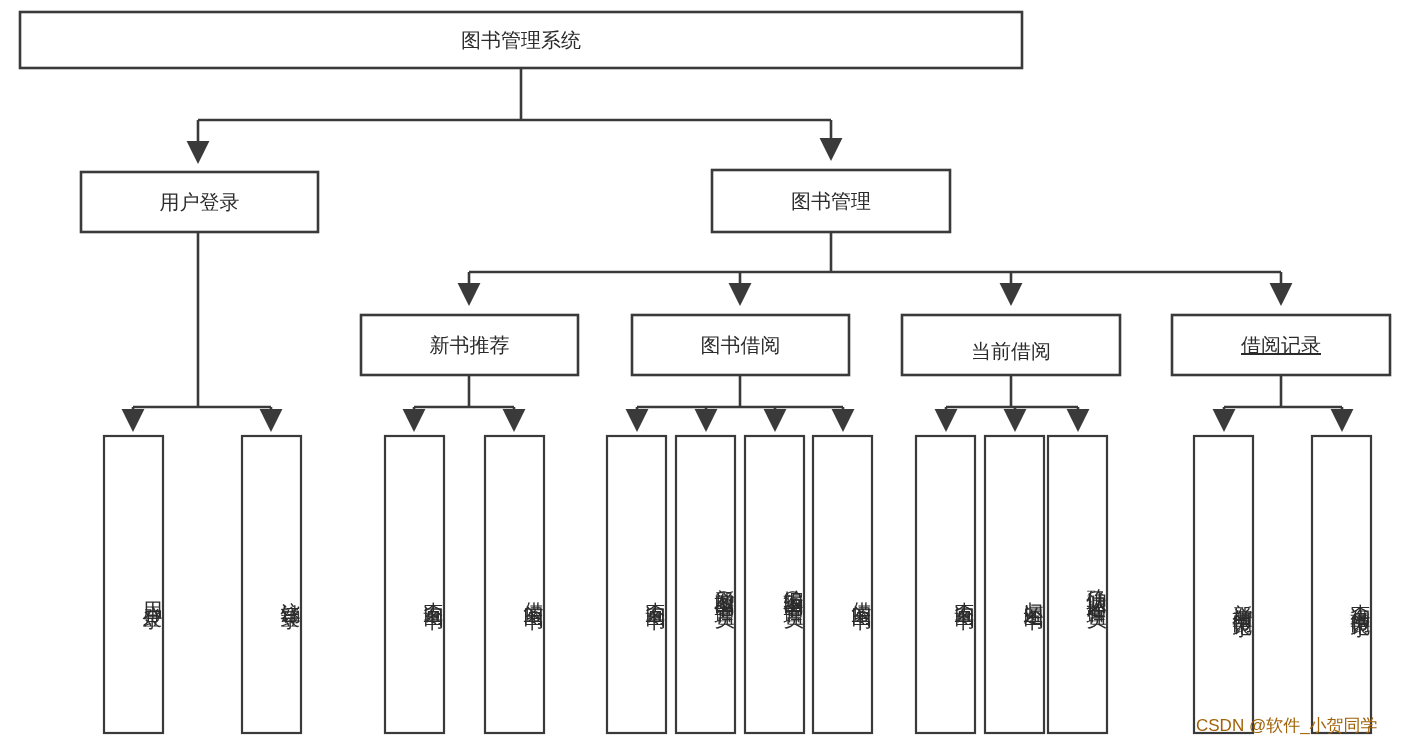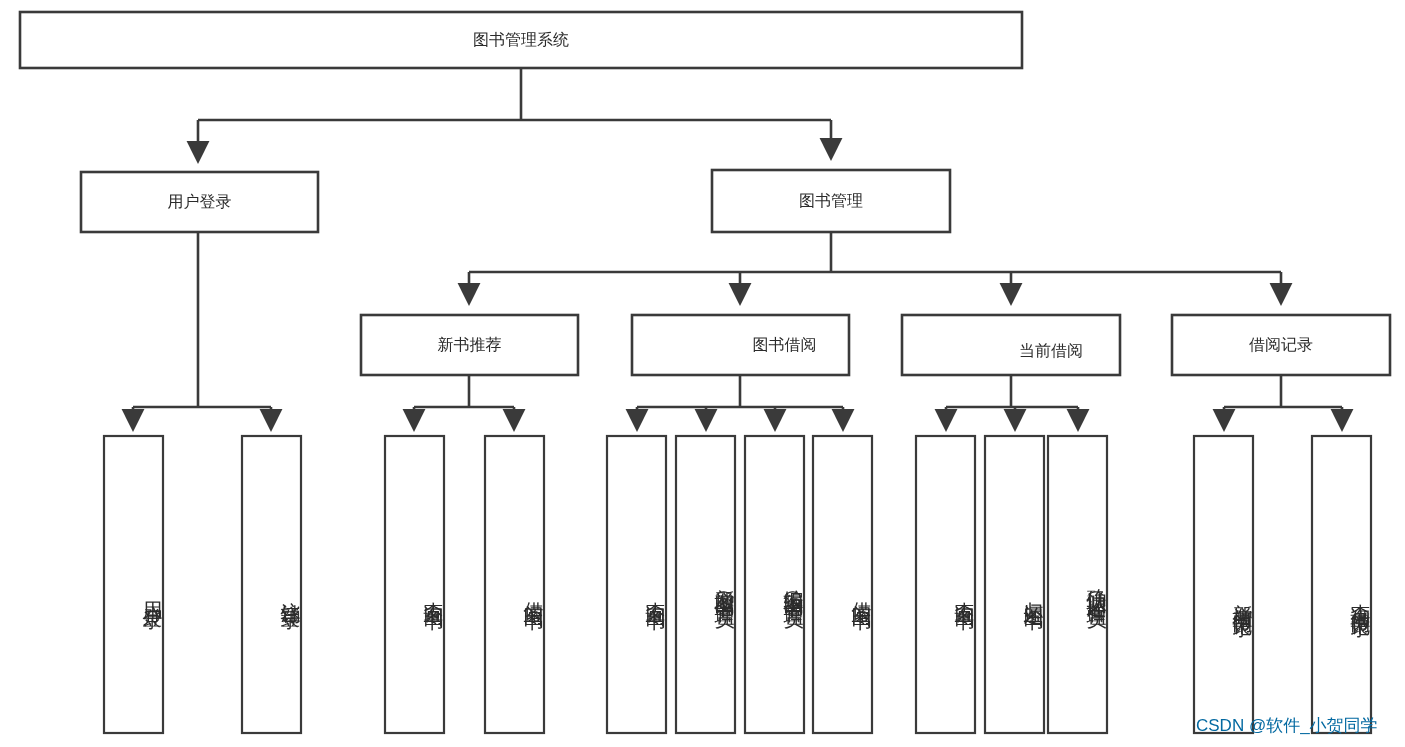--- a/index.html
+++ b/index.html
@@ -42,21 +42,21 @@
     fill: none;
     stroke-linecap: butt;
   }
   .arrow-head {
     fill: #3a3a3a;
   }
   .node-label {
     position: absolute;
     color: #2b2b2b;
     font-family: "Liberation Sans", "DejaVu Sans", sans-serif;
-    font-size: 16px;
+    font-size: 20px;
     line-height: 1.15;
     text-align: center;
     display: flex;
     align-items: center;
     justify-content: center;
     white-space: nowrap;
     pointer-events: none;
     user-select: none;
   }
   .node-label.vertical {
@@ -66,21 +66,21 @@
     font-size: 20px;
     letter-spacing: 3px;
     line-height: 1;
     align-items: flex-start;
     justify-content: center;
     padding-top: 14px;
     box-sizing: border-box;
   }
   .watermark {
     position: absolute;
-    color: #0369a1;
+    color: #a16207;
     font-size: 17px;
     font-family: "Liberation Sans", "DejaVu Sans", sans-serif;
     white-space: nowrap;
     user-select: none;
     pointer-events: none;
   }
 </style>
 </head>
 <body>
 
@@ -167,23 +167,23 @@
 
   </svg>
 
   <div class="node-label" style="left:20px; top:12px; width:1002px; height:56px;">图书管理系统</div>
 
   <div class="node-label" style="left:81px; top:172px; width:237px; height:60px;">用户登录</div>
 
   <div class="node-label" style="left:712px; top:170px; width:238px; height:62px;border-radius:12px;">图书管理</div>
 
   <div class="node-label" style="left:361px; top:315px; width:217px; height:60px;text-align:right;">新书推荐</div>
-  <div class="node-label" style="left:632px; top:315px; width:217px; height:60px;padding-left:44px;">图书借阅</div>
-  <div class="node-label" style="left:902px; top:315px; width:218px; height:72px;margin-left:40px;">当前借阅</div>
-  <div class="node-label" style="left:1172px; top:315px; width:218px; height:60px;">借阅记录</div>
+  <div class="node-label" style="left:632px; top:315px; width:217px; height:60px;">图书借阅</div>
+  <div class="node-label" style="left:902px; top:315px; width:218px; height:72px;">当前借阅</div>
+  <div class="node-label" style="left:1172px; top:315px; width:218px; height:60px;text-decoration:underline;">借阅记录</div>
 
   <div class="node-label vertical" style="left:104px; top:436px; width:59px; height:297px;">用户登录</div>
   <div class="node-label vertical" style="left:242px; top:436px; width:59px; height:297px;">注销登录</div>
 
   <div class="node-label vertical" style="left:385px; top:436px; width:59px; height:297px;">查询图书</div>
   <div class="node-label vertical" style="left:485px; top:436px; width:59px; height:297px;">借阅图书</div>
 
   <div class="node-label vertical" style="left:607px; top:436px; width:59px; height:297px;">查询图书</div>
   <div class="node-label vertical" style="left:676px; top:436px; width:59px; height:297px; padding-top:4px;">新增图书（管理员）</div>
   <div class="node-label vertical" style="left:745px; top:436px; width:59px; height:297px; padding-top:4px;">编辑图书（管理员）</div>

